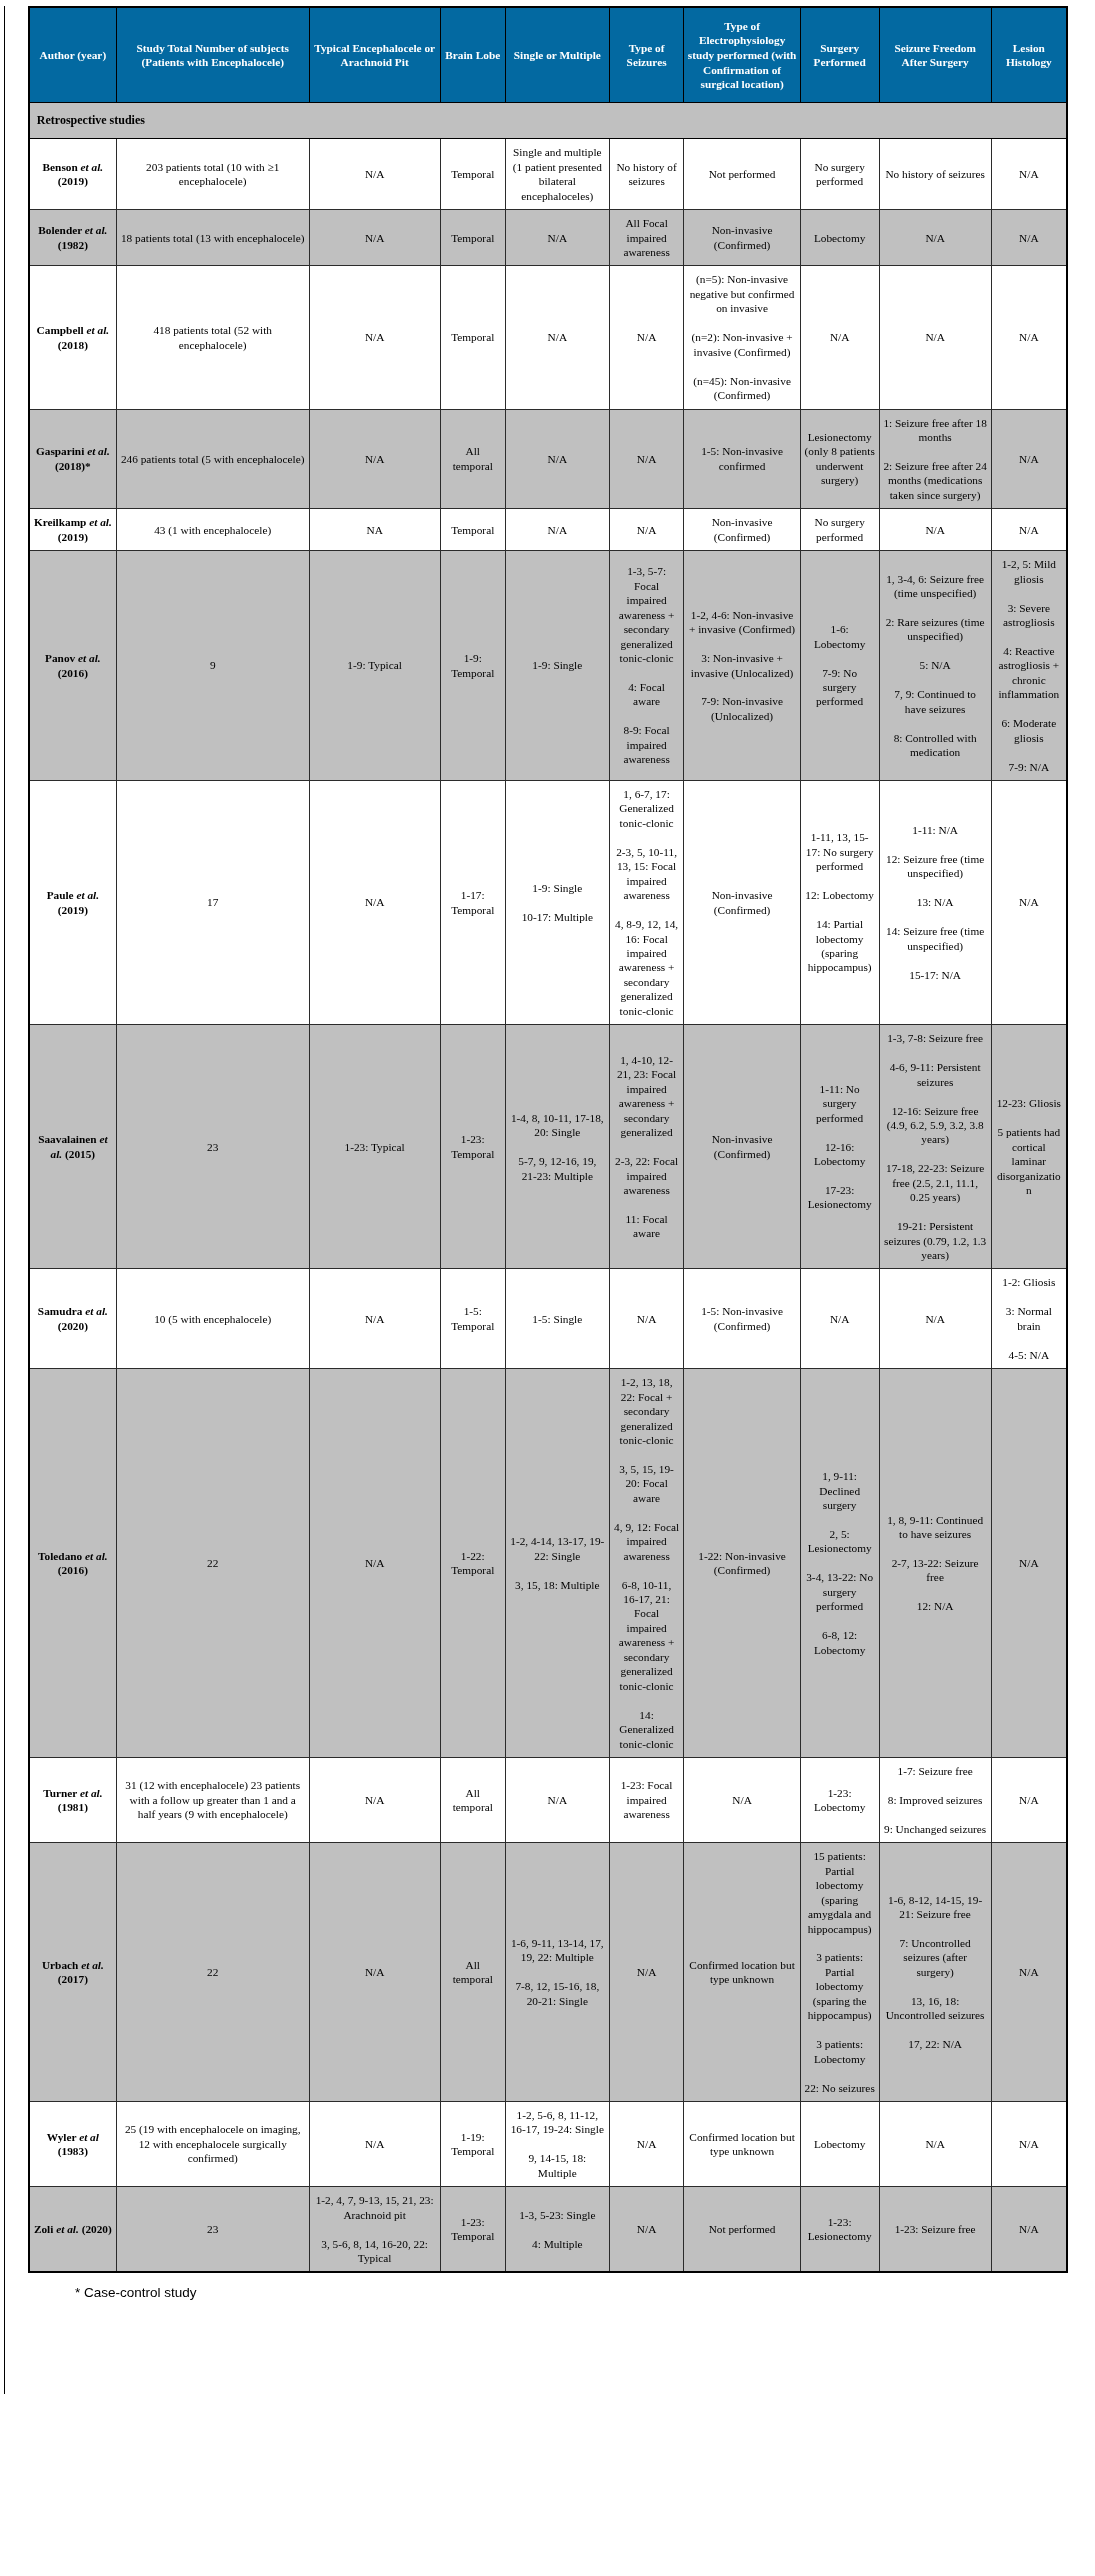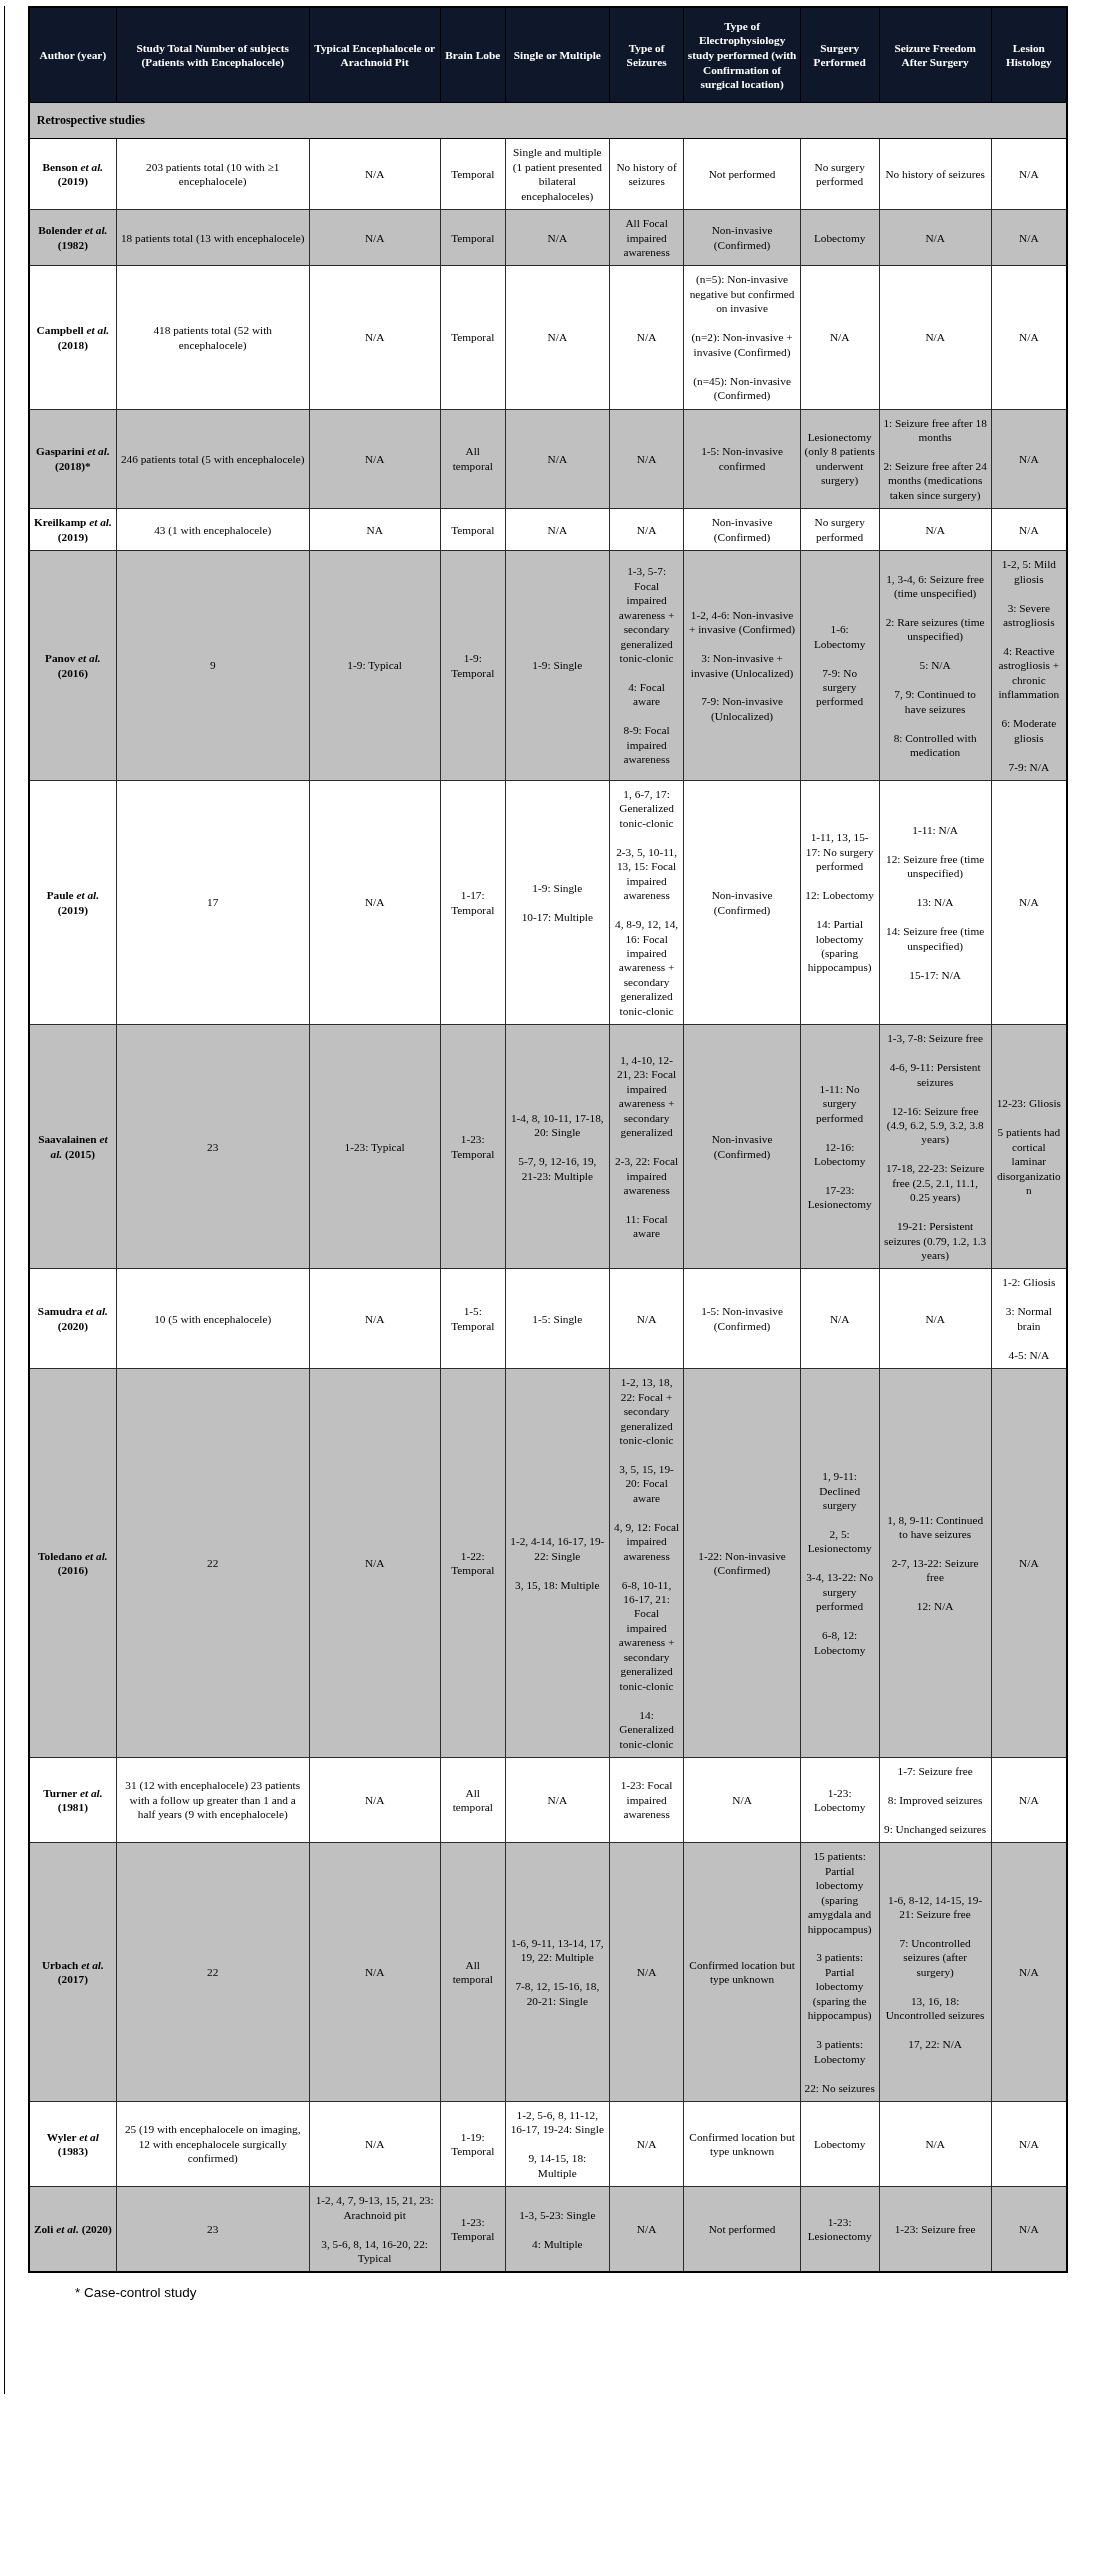--- a/index.html
+++ b/index.html
@@ -18,21 +18,21 @@
     background: #000;
   }
   table.studies {
     border-collapse: collapse;
     table-layout: fixed;
     width: 1040px;
     margin: 6px 28px 0 28px;
     border: 2.3px solid #000;
   }
   th {
-    background: #0f172a;
+    background: #0369a1;
     color: #fff;
     border: 1.5px solid #000;
     font-size: 11.3px;
     font-weight: bold;
     padding: 10.5px 3px;
     text-align: center;
     vertical-align: middle;
     line-height: 1.3;
   }
   td {
@@ -283,21 +283,21 @@
 
 3: Normal brain
 
 4-5: N/A</td>
         </tr>
         <tr class="gray">
           <td class="author"><span>Toledano</span> <span class="etal">et al.</span> <span>(2016)</span></td>
           <td>22</td>
           <td>N/A</td>
           <td>1-22: Temporal</td>
-          <td>1-2, 4-14, 16-17, 19-22: Single
+          <td>1-2, 4-14, 13-17, 19-22: Single
 
 3, 15, 18: Multiple</td>
           <td>1-2, 13, 18, 22: Focal + secondary generalized tonic-clonic
 
 3, 5, 15, 19-20: Focal aware
 
 4, 9, 12: Focal impaired awareness
 
 6-8, 10-11, 16-17, 21: Focal impaired awareness + secondary generalized tonic-clonic
 

